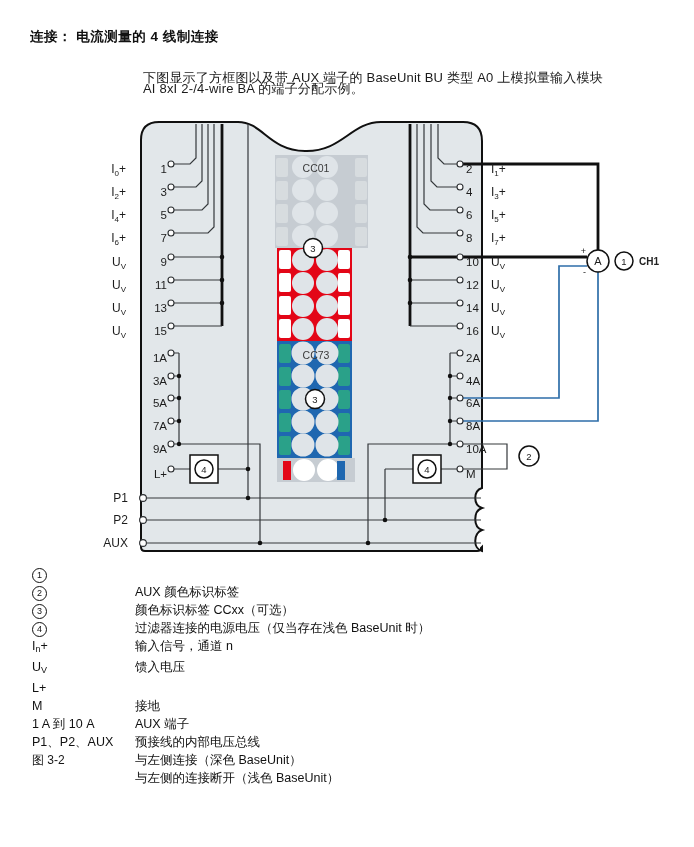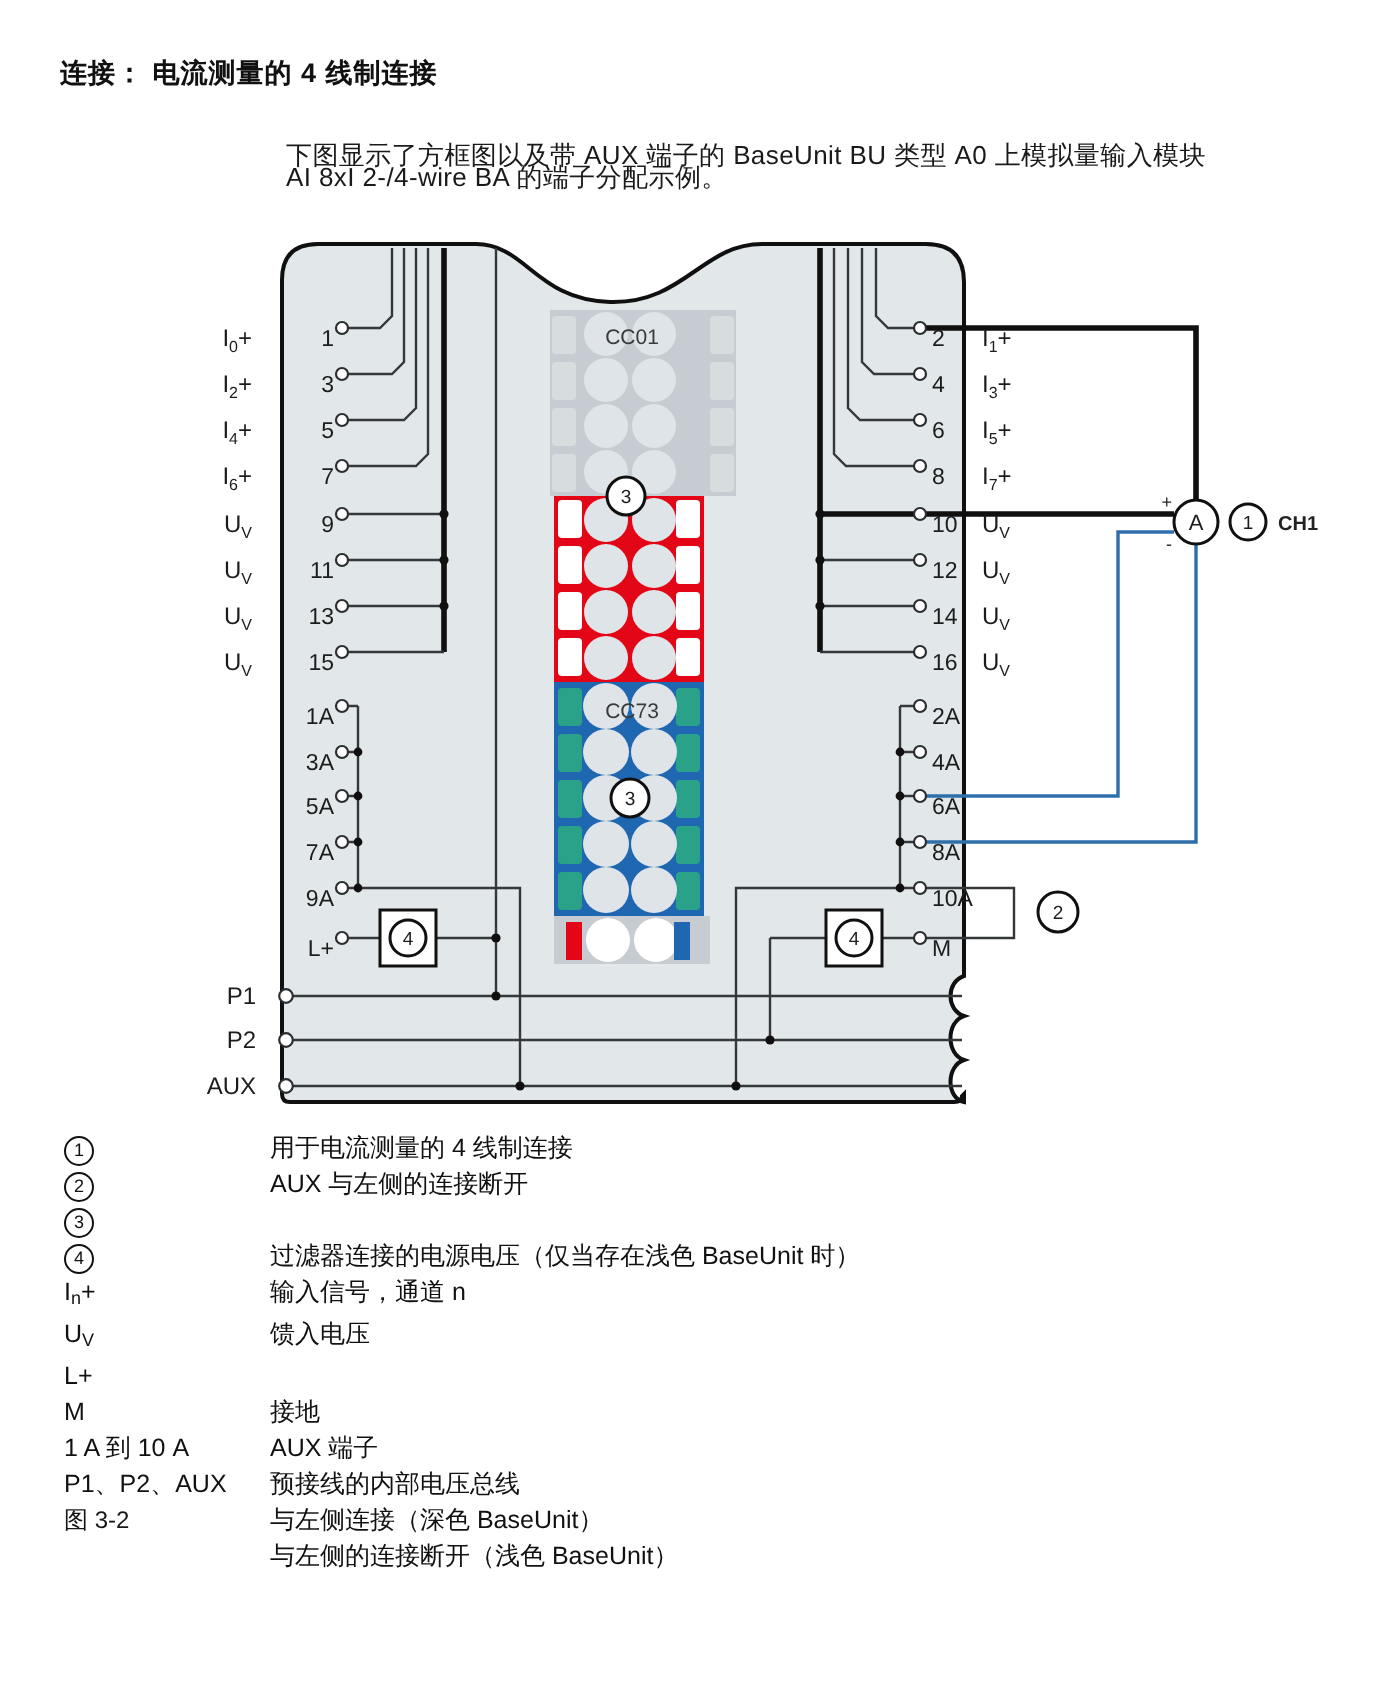--- a/index.html
+++ b/index.html
@@ -331,28 +331,28 @@
     <g>
       <text class="olbl" x="128" y="502" text-anchor="end">P1</text>
       <text class="olbl" x="128" y="524" text-anchor="end">P2</text>
       <text class="olbl" x="128" y="547" text-anchor="end">AUX</text>
     </g>
   </svg>
 
   <div id="legend" class="abs">
       <div class="lrow">
         <span class="lsym"><span class="circ">1</span></span>
-        <span>用于电流测量的 4 线制连接</span>
       </div>
       <div class="lrow">
         <span class="lsym"><span class="circ">2</span></span>
-        <span>AUX 与左侧的连接断开</span>
+        <span>AUX 颜色标识标签</span>
       </div>
       <div class="lrow">
         <span class="lsym"><span class="circ">3</span></span>
+        <span>颜色标识标签 CCxx（可选）</span>
       </div>
       <div class="lrow">
         <span class="lsym"><span class="circ">4</span></span>
         <span>过滤器连接的电源电压（仅当存在浅色 BaseUnit 时）</span>
       </div>
       <div class="lrow">
         <span class="lsym"><span>I</span><span class="lsub">n</span><span>+</span></span>
         <span>输入信号，通道 n</span>
       </div>
       <div class="lrow">

